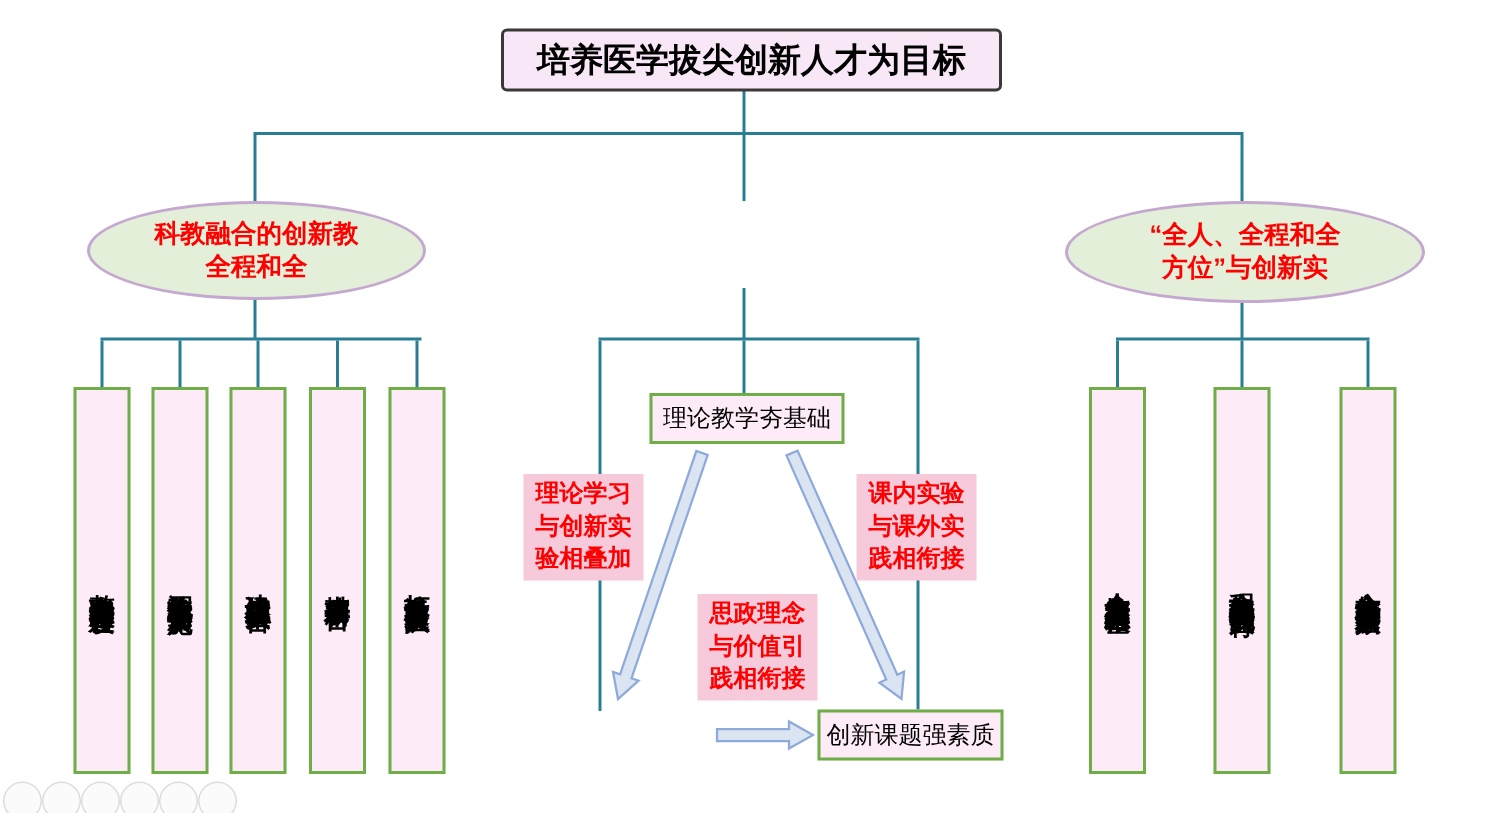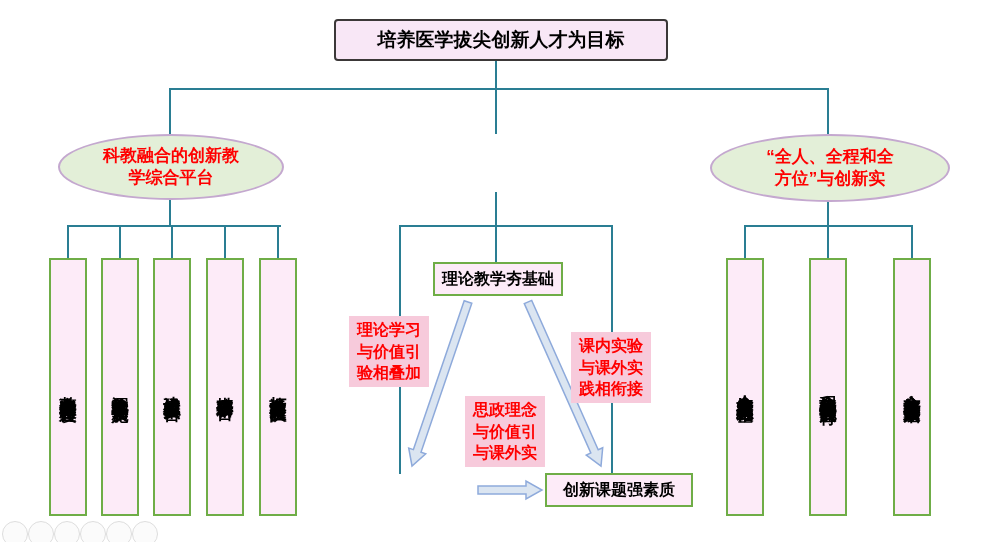--- a/index.html
+++ b/index.html
@@ -5,41 +5,41 @@
   html,body{margin:0;padding:0;background:#fff;}
   .canvas{
     position:relative;width:995px;height:542px;background:#ffffff;overflow:hidden;
     font-family:"Liberation Sans","DejaVu Sans",sans-serif;
   }
   .line{position:absolute;background:#2a7e93;z-index:1;}
   .title-box{
     position:absolute;left:334px;top:19px;width:330px;height:38px;
     background:#f8e7f6;border:2px solid #3b3838;border-radius:4px;
     display:flex;align-items:center;justify-content:center;
-    font-weight:bold;font-size:19px;color:#000;z-index:2;
+    font-weight:bold;font-size:22px;color:#000;z-index:2;
   }
   .ellipse{
     position:absolute;background:#e3efd8;border:2px solid #c4a8cf;border-radius:50%;
     display:flex;align-items:center;justify-content:center;text-align:center;
     color:#ff0000;font-weight:bold;font-size:17px;line-height:1.3;
     white-space:pre-line;z-index:2;
   }
   .vbox{
     position:absolute;top:258px;width:38px;height:258px;
     background:#fdebf8;border:2px solid #6fad47;box-sizing:border-box;
     display:flex;align-items:center;justify-content:center;z-index:2;
   }
   .vbox span{
     writing-mode:vertical-rl;text-orientation:upright;
     font-weight:bold;font-size:17px;color:#000;letter-spacing:1px;line-height:1;
   }
   .hbox{
     position:absolute;background:#fdebf8;border:2px solid #6fad47;box-sizing:border-box;
     display:flex;align-items:center;justify-content:center;
-    font-weight:bold;font-size:16px;color:#000;z-index:2;
+    font-weight:normal;font-size:16px;color:#000;z-index:2;
   }
   .rlabel{
     position:absolute;background:#f7cadb;color:#ff0000;font-weight:bold;font-size:16px;
     text-align:center;white-space:pre-line;line-height:1.35;padding:3px 4px;z-index:4;
   }
   .arrows{position:absolute;left:0;top:0;z-index:3;pointer-events:none;}
   .wcircle{
     position:absolute;top:521px;width:24px;height:24px;border-radius:50%;
     border:1px solid #cfcfcf;background:#fafafa;opacity:.7;z-index:1;
   }
@@ -74,21 +74,21 @@
   <div class="line" style="left:744px;top:227px;width:2px;height:31px"></div>
   <div class="line" style="left:827px;top:227px;width:2px;height:31px"></div>
   <div class="line" style="left:911px;top:227px;width:2px;height:31px"></div>
 
   <div class="title-box">
     <span>培养医学拔尖创新人才为目标</span>
   </div>
 
   <div class="ellipse" style="left:58px;top:134px;width:222px;height:62px">
     <span>科教融合的创新教
-学综合平台</span>
+全程和全</span>
   </div>
   <div class="ellipse" style="left:710px;top:134px;width:236px;height:64px">
     <span>“全人、全程和全
 方位”与创新实</span>
   </div>
 
   <div class="vbox" style="left:49px">
       <span>整合实验课程与教材建设</span>
     </div>
   <div class="vbox" style="left:101px">
@@ -100,39 +100,39 @@
   <div class="vbox" style="left:206px">
       <span>搭建创新科研平台</span>
     </div>
   <div class="vbox" style="left:259px">
       <span>打造多学科交叉师资队伍</span>
     </div>
 
   <div class="hbox" style="left:433px;top:262px;width:130px;height:34px">
     <span>理论教学夯基础</span>
   </div>
-  <div class="hbox" style="left:545px;top:473px;width:148px;height:34px">
+  <div class="hbox" style="left:545px;top:473px;width:124px;height:34px">
     <span>创新课题强素质</span>
   </div>
 
   <svg class="arrows" width="995" height="542" viewBox="0 0 995 542">
     <polygon points="471.8,303.3 421,452.2 425.7,453.8 412,466 408.7,448 413.4,449.6 464.2,300.7" fill="#dbe5f1" stroke="#8eaadb" stroke-width="1.5"></polygon>
     <polygon points="524.3,303.6 590.8,453.0 586.3,455.1 601,466 602.7,447.7 598.2,449.8 531.7,300.4" fill="#dbe5f1" stroke="#8eaadb" stroke-width="1.5"></polygon>
     <polygon points="478,486 526,486 526,481 542,490 526,499 526,494 478,494" fill="#dbe5f1" stroke="#8eaadb" stroke-width="1.5"></polygon>
   </svg>
 
   <div class="rlabel" style="left:349px;top:316px;width:72px">理论学习
-与价值引
+与创新实
 验相叠加</div>
-  <div class="rlabel" style="left:571px;top:332px;width:72px">课内实验
+  <div class="rlabel" style="left:571px;top:316px;width:72px">课内实验
 与课外实
 践相衔接</div>
   <div class="rlabel" style="left:465px;top:396px;width:72px">思政理念
 与价值引
-与课外实</div>
+践相衔接</div>
 
   <div class="vbox" style="left:726px">
       <span>全人培养筑牢思想道德根基</span>
     </div>
   <div class="vbox" style="left:809px">
       <span>全程培养实现知识与技能育人</span>
     </div>
   <div class="vbox" style="left:893px">
       <span>全方位培养能力素质提质增效</span>
     </div>

